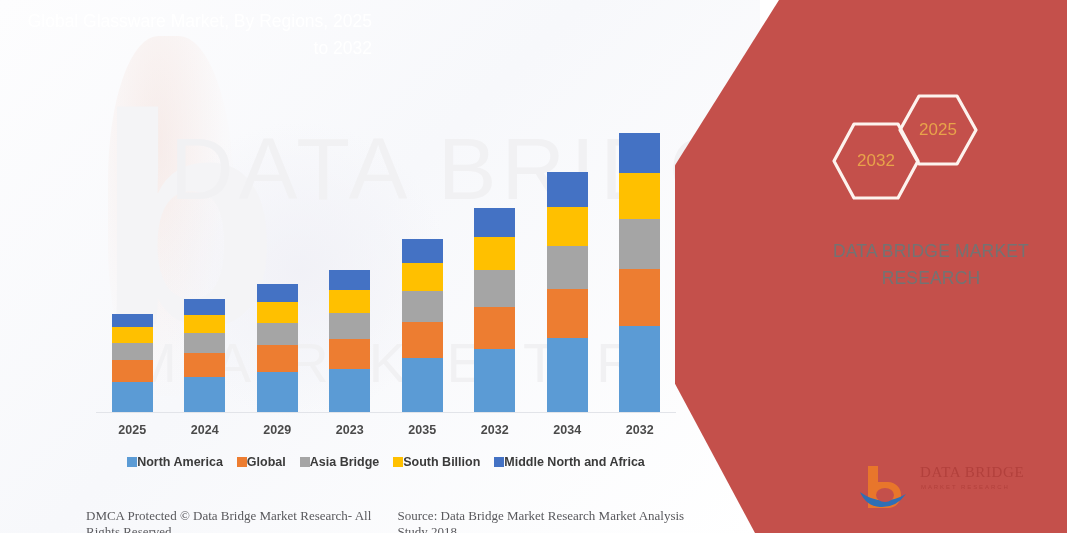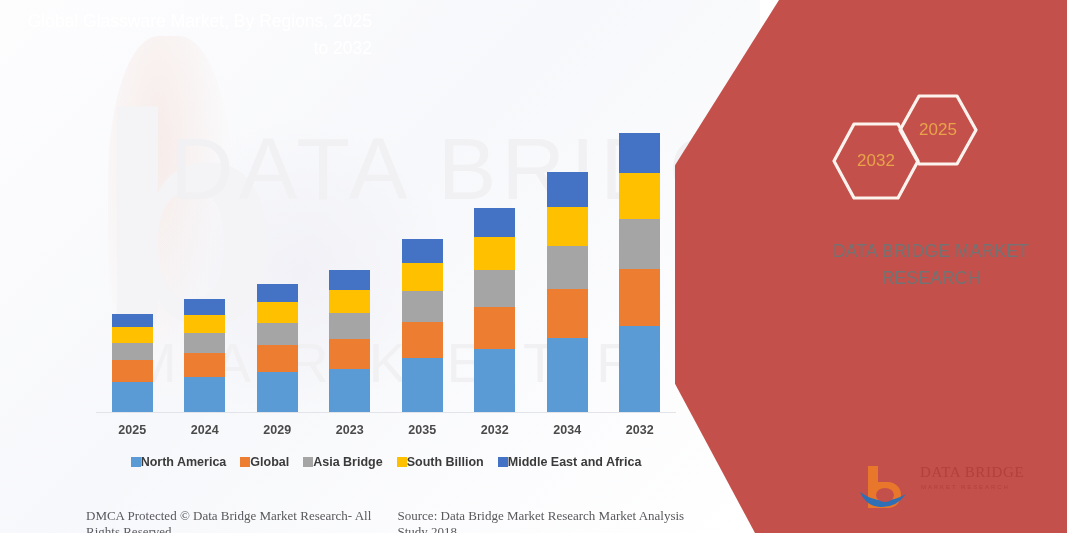--- a/index.html
+++ b/index.html
@@ -205,21 +205,21 @@
       <div class="lg">
         <span class="lgsw" style="background: rgb(165, 165, 165);"></span>
         <span class="lgtx">Asia Bridge</span>
       </div>
       <div class="lg">
         <span class="lgsw" style="background: rgb(255, 192, 0);"></span>
         <span class="lgtx">South Billion</span>
       </div>
       <div class="lg">
         <span class="lgsw" style="background: rgb(68, 114, 196);"></span>
-        <span class="lgtx">Middle East and Africa</span>
+        <span class="lgtx">Middle North and Africa</span>
       </div>
     </div>
 
   <div class="footer">
     <span>DMCA Protected © Data Bridge Market Research-  All Rights Reserved.</span>
     <span>Source: Data Bridge Market Research  Market Analysis Study 2018</span>
   </div>
 
   <div class="redpanel">
     <div class="redpanel-inner"></div>

